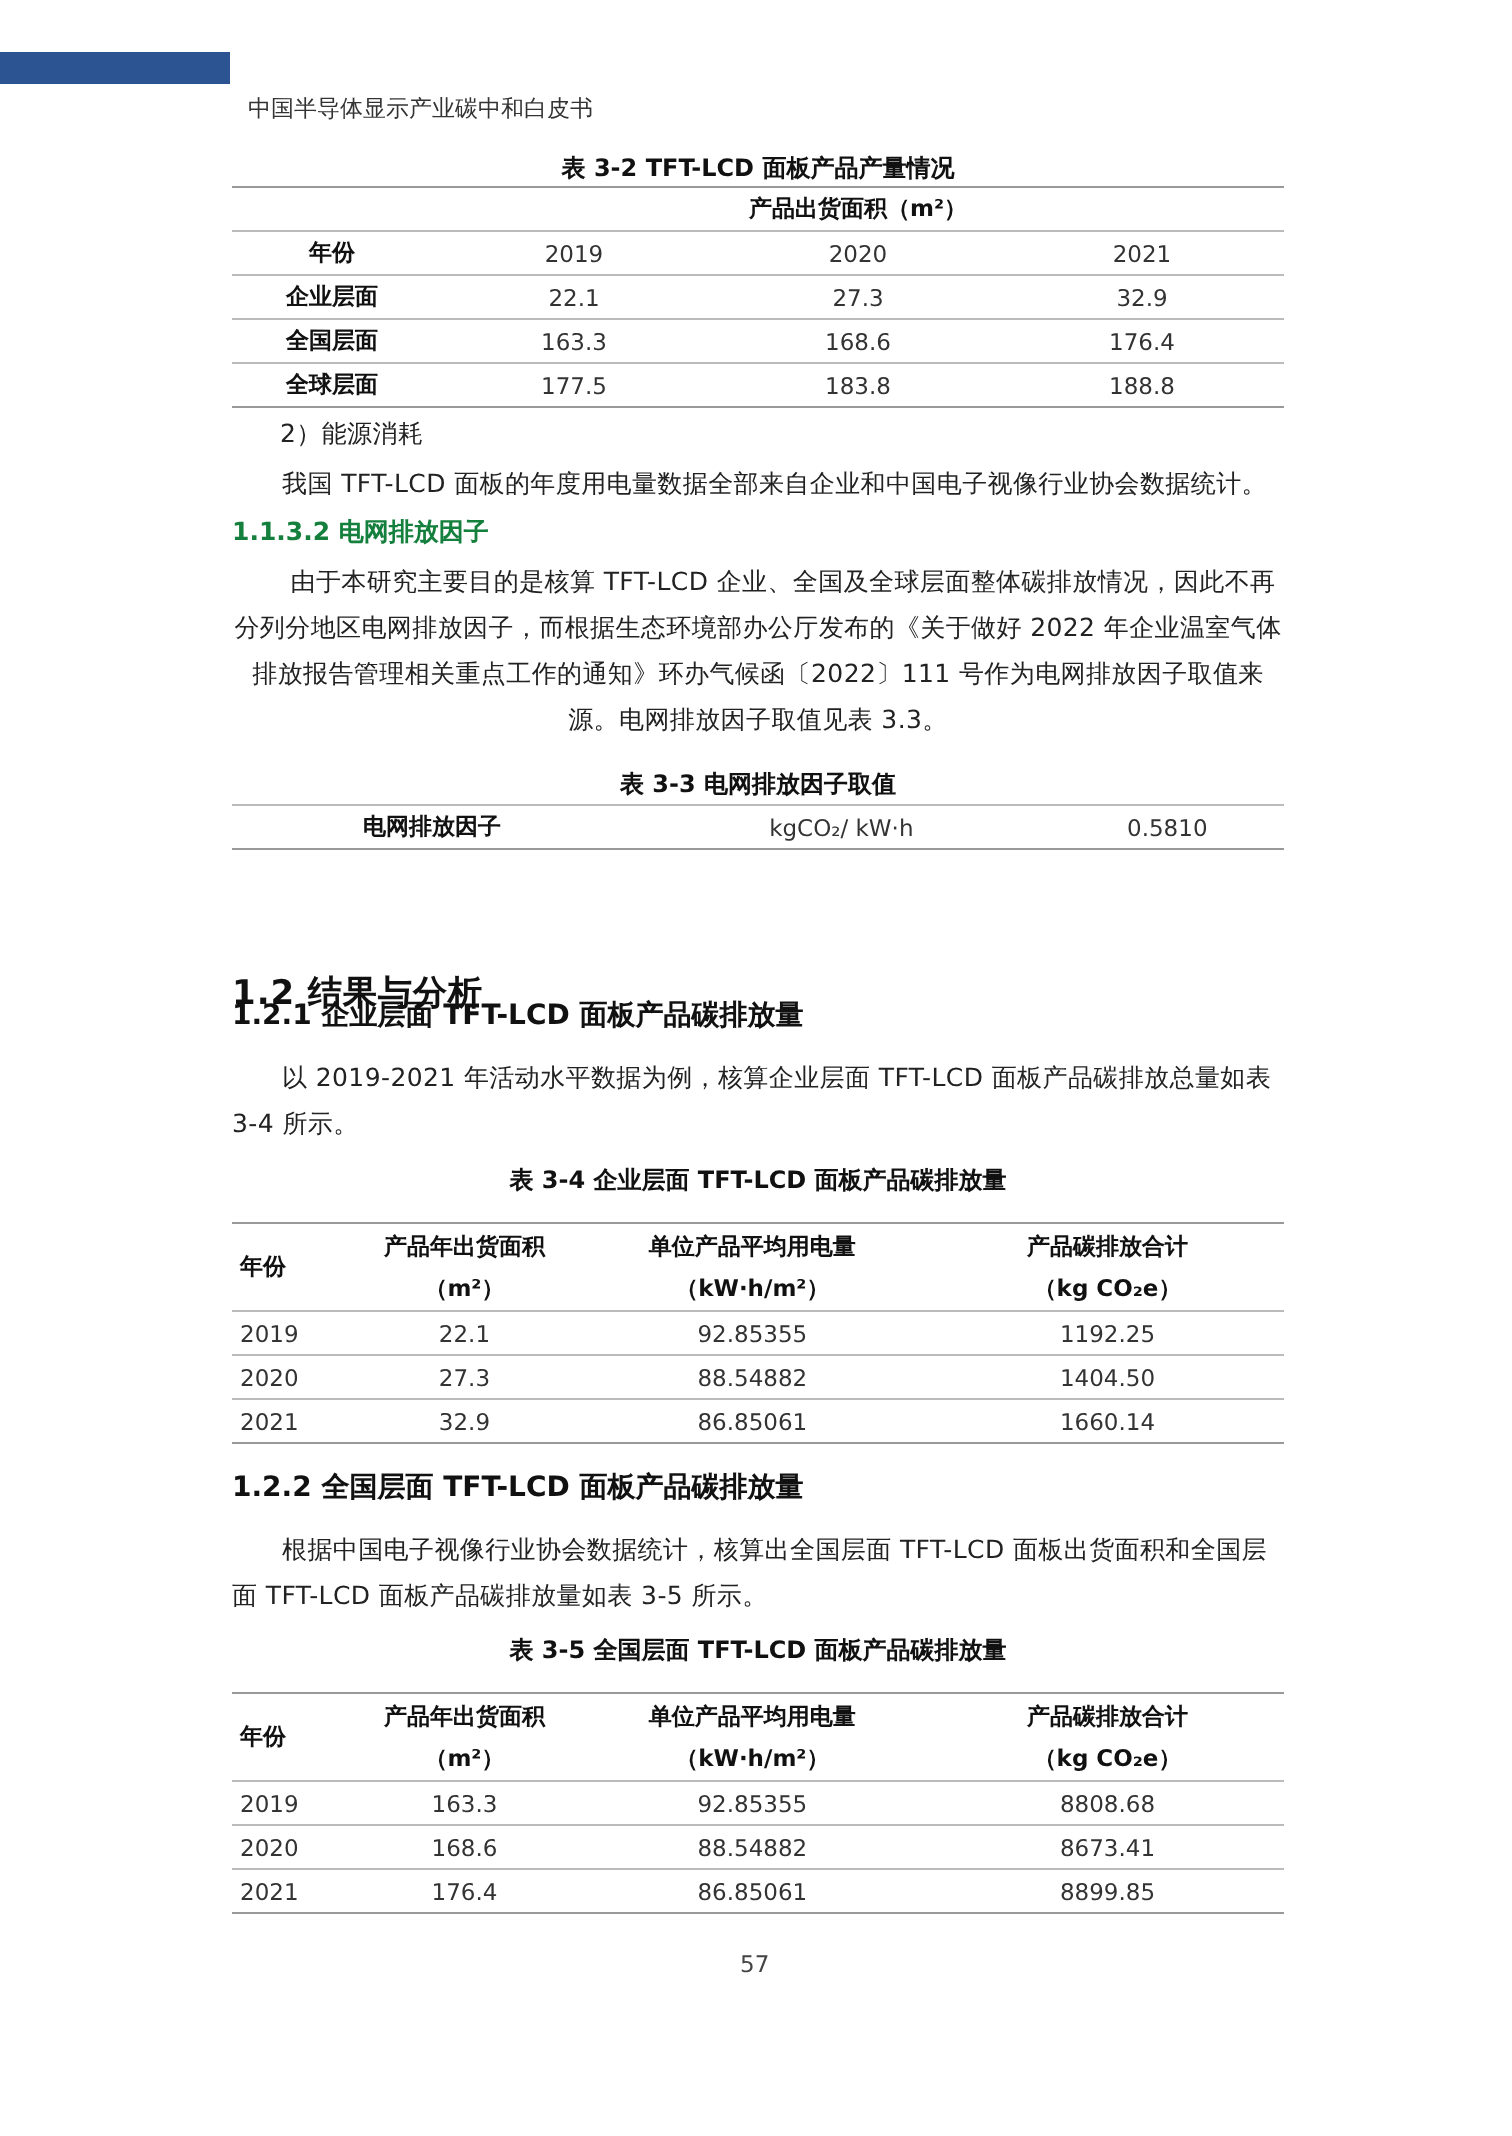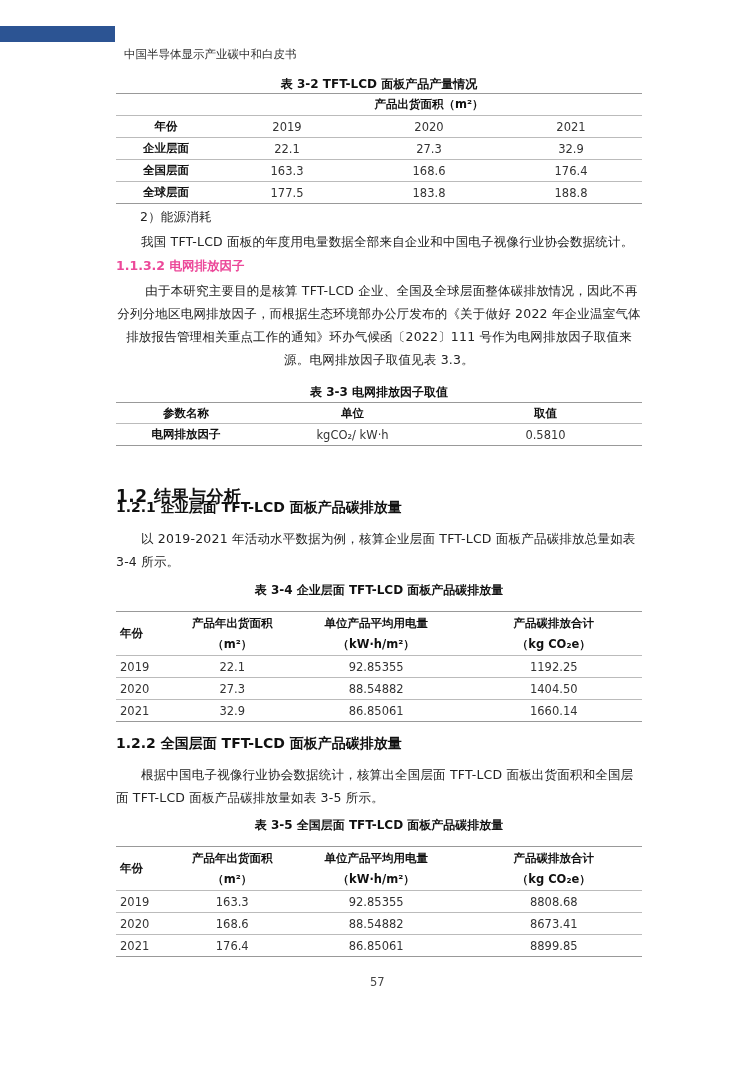--- a/index.html
+++ b/index.html
@@ -19,21 +19,21 @@
   }
   .caption {
     position: absolute; left: 116px; width: 526px; text-align: center;
     font-size: 12px; font-weight: bold; color: #111;
   }
   .para {
     position: absolute; left: 116px; width: 526px; font-size: 12.5px; color: #222;
     line-height: 23px; letter-spacing: 0.2px;
   }
   .indent { text-indent: 25px; }
-  .h4 { position: absolute; left: 116px; font-size: 12.5px; font-weight: bold; color: #ec4899; }
+  .h4 { position: absolute; left: 116px; font-size: 12.5px; font-weight: bold; color: #15803d; }
   .h2 { position: absolute; left: 116px; font-size: 17px; font-weight: bold; color: #111; letter-spacing: 0.5px; }
   .h3 { position: absolute; left: 116px; font-size: 14px; font-weight: bold; color: #111; }
   table {
     position: absolute; left: 116px; width: 526px; border-collapse: collapse;
     font-size: 11.5px; color: #333;
   }
   table td, table th { padding: 0; text-align: center; font-weight: normal; }
   .rule-top { border-top: 1.5px solid #999; }
   .rule { border-top: 1px solid #bbb; }
   .rule-bottom { border-bottom: 1.5px solid #999; }
@@ -83,25 +83,20 @@
 
 <div class="para" style="top:205px; left:140px; width:500px;">2）能源消耗</div>
 <div class="para indent" style="top:230px;">我国 TFT-LCD 面板的年度用电量数据全部来自企业和中国电子视像行业协会数据统计。</div>
 
 <div class="h4" style="top:258px;">1.1.3.2 电网排放因子</div>
 <div class="para indent" style="top:279px;text-align:center;">由于本研究主要目的是核算 TFT-LCD 企业、全国及全球层面整体碳排放情况，因此不再分列分地区电网排放因子，而根据生态环境部办公厅发布的《关于做好 2022 年企业温室气体排放报告管理相关重点工作的通知》环办气候函〔2022〕111 号作为电网排放因子取值来源。电网排放因子取值见表 3.3。</div>
 
 <div class="caption" style="top:384px;">表 3-3 电网排放因子取值</div>
 <table style="top:402px;">
   <tbody>
-      <tr class="rule-top" style="height:21px;">
-    <td class="bold" style="width:140px;">参数名称</td>
-    <td class="bold" style="width:193px;">单位</td>
-    <td class="bold" style="width:193px;">取值</td>
-  </tr>
   <tr class="rule rule-bottom" style="height:22px;">
     <td class="bold">电网排放因子</td>
     <td>kgCO₂/ kW·h</td>
     <td>0.5810</td>
   </tr>
 </tbody>
   </table>
 
 <div class="h2" style="top:457px;margin-top:28px;">1.2  结果与分析</div>
 

